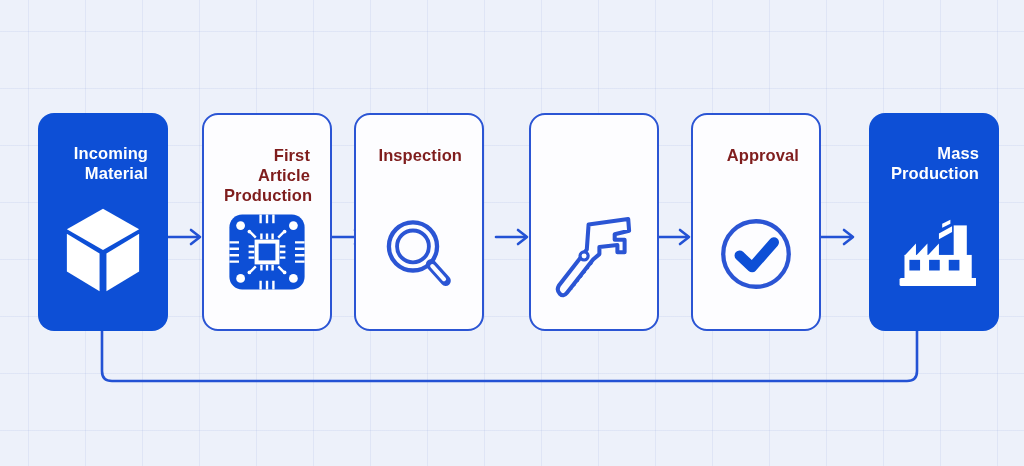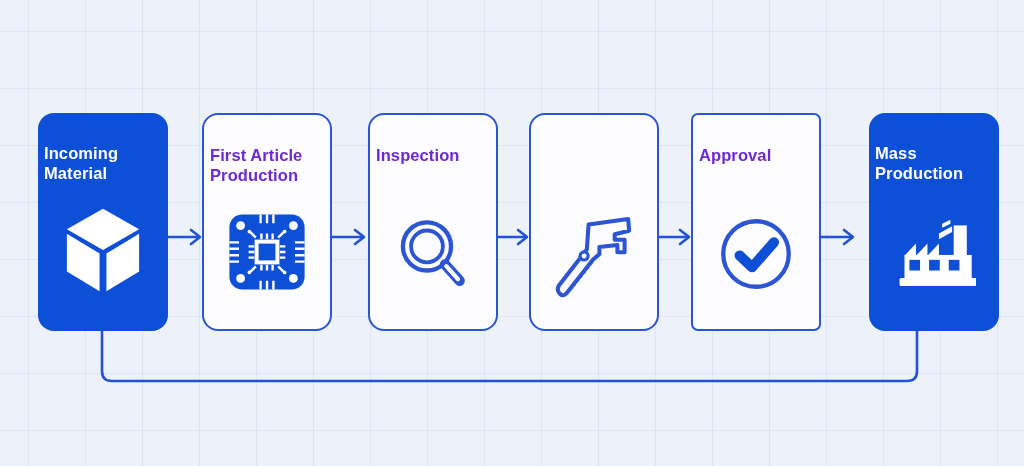--- a/index.html
+++ b/index.html
@@ -14,32 +14,32 @@
       linear-gradient(to bottom, rgba(150,170,220,0.16) 1px, transparent 1px);
     background-size:57px 57px;
     background-position:28px 31px;
   }
   .connector-layer{position:absolute;left:0;top:0;z-index:1;}
   .card{
     position:absolute;top:113px;width:130px;height:218px;
     border-radius:16px;box-sizing:border-box;z-index:2;
   }
   .card.solid{background:#0d4fd6;color:#ffffff;}
-  .card.outline{background:#fdfdff;border:2px solid #2b55d4;color:#6d28d9;}
+  .card.outline{background:#fdfdff;border:2px solid #2b55d4;color:#7f1d1d;}
   .card-title{
-    display:block;margin-top:30px;padding:0 6px;
-    text-align:left;font-weight:bold;font-size:16.5px;line-height:1.22;
+    display:block;margin-top:30px;padding:0 20px;
+    text-align:right;font-weight:bold;font-size:16.5px;line-height:1.22;
     letter-spacing:0.1px;
   }
   .card-icon{
     position:absolute;left:50%;top:137px;transform:translate(-50%,-50%);
     line-height:0;
   }
-  .pos-0{left:38px;}  .pos-1{left:202px;} .pos-2{left:368px;}
-  .pos-3{left:529px;} .pos-4{left:691px;border-radius:7px;} .pos-5{left:855px;margin-left:14px;}
+  .pos-0{left:38px;}  .pos-1{left:202px;} .pos-2{left:354px;}
+  .pos-3{left:529px;} .pos-4{left:691px;} .pos-5{left:855px;margin-left:14px;}
 </style>
 </head>
 <body>
 
 <div class="canvas">
 
   <svg class="connector-layer" width="1024" height="466" viewBox="0 0 1024 466">
     <g stroke="#2352d4" stroke-width="2.6" fill="none" stroke-linecap="round" stroke-linejoin="round">
       <g>
         <path d="M168 237 H199"></path>

